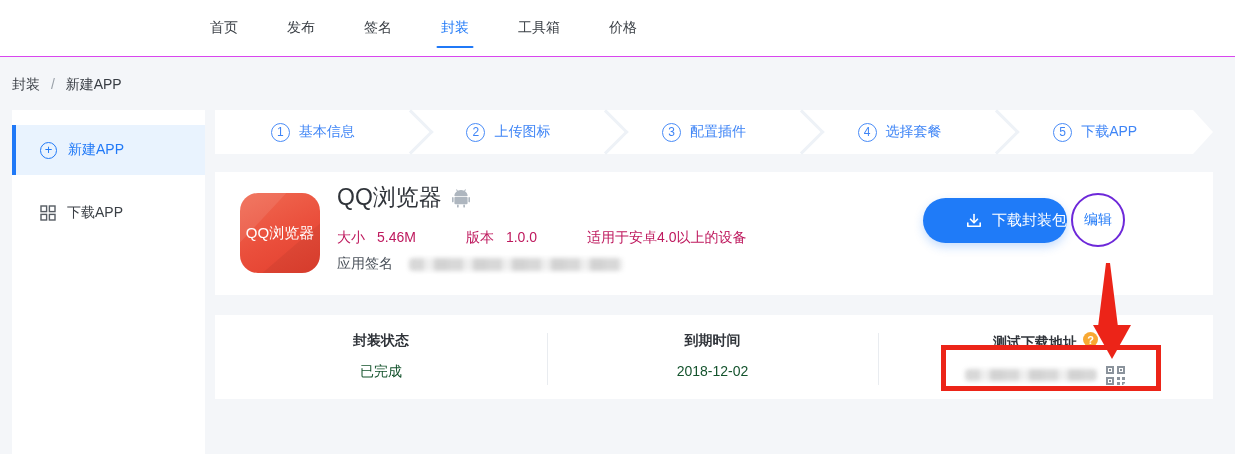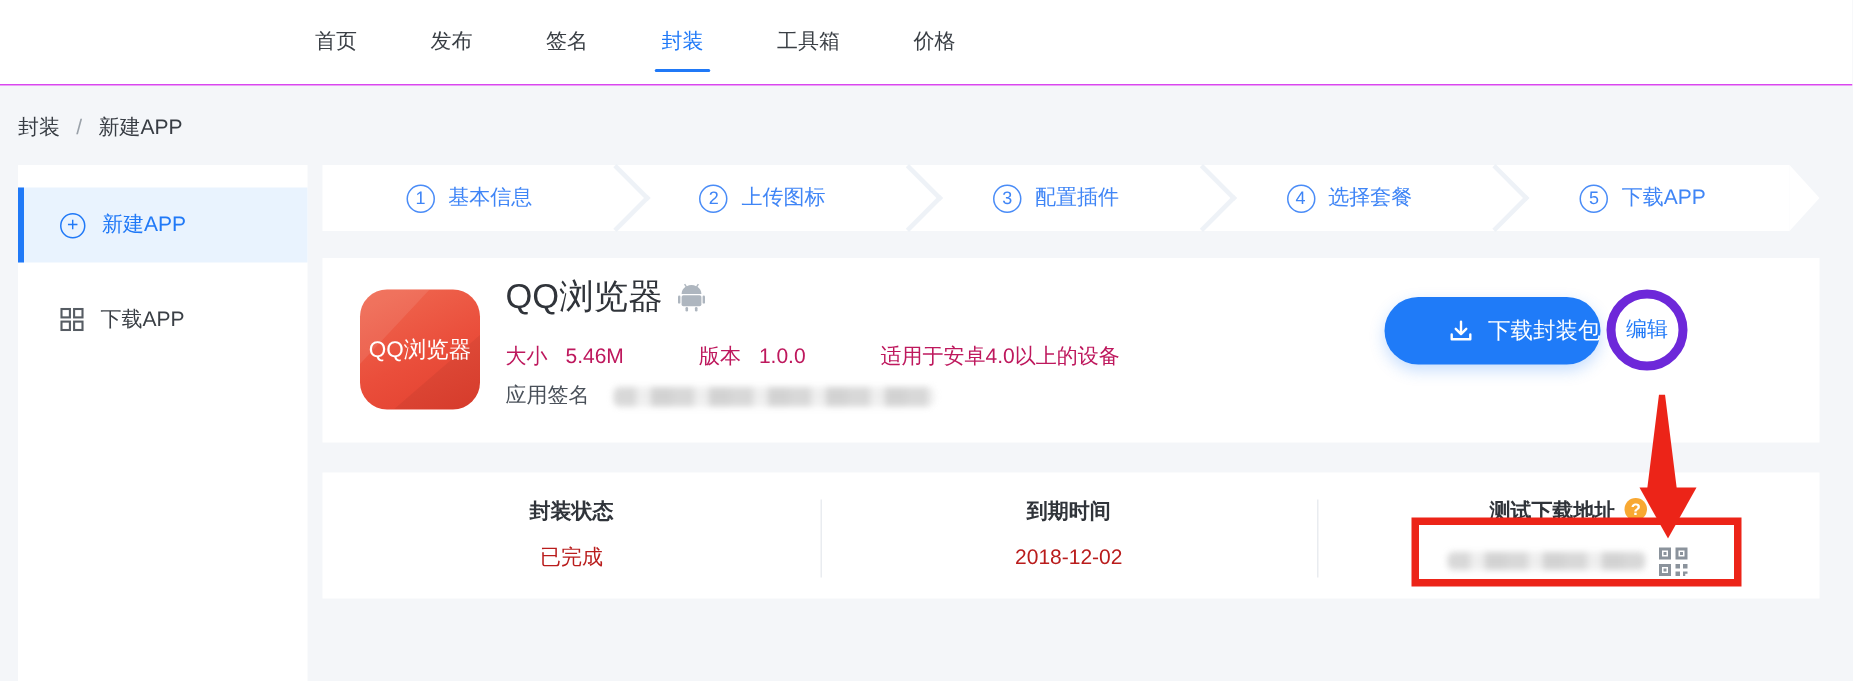--- a/index.html
+++ b/index.html
@@ -71,32 +71,32 @@
     filter:blur(2px); opacity:.75; border-radius:4px; }
   .masked.sig { width:214px; height:13px; }
   .masked.url { width:132px; height:12px; }
 
   .btn-download { position:absolute; left:708px; top:26px; width:144px; height:45px; border:none;
     border-radius:23px; background:#1f7bf8; color:#fff; font-size:15px; display:flex;
     align-items:center; justify-content:flex-end; gap:10px; cursor:pointer;
     box-shadow:0 4px 10px rgba(31,123,248,.25); font-family:inherit; }
   .btn-circle { position:absolute; top:21px; width:54px; height:54px; border-radius:50%;
     background:#fff; font-size:14px; cursor:pointer; font-family:inherit; }
-  .btn-edit { left:856px; border:6px solid #6d28d9; color:#2079f7; }
+  .btn-edit { left:856px; border:2px solid #6d28d9; color:#2079f7; }
   .btn-renew { left:919px; border:1px solid #f2827c; color:#f05a52; }
 
   
   .status-card { position:absolute; left:0; top:205px; width:998px; height:84px; background:#fff;
     display:flex; }
   .scol { position:relative; height:100%; padding-top:17px; text-align:center; }
   .scol.c1 { width:332px; } .scol.c2 { width:331px; } .scol.c3 { width:335px; }
   .scol + .scol::before { content:''; position:absolute; left:0; top:18px; bottom:14px; width:1px;
     background:#e9ecf0; }
   .col-title { font-size:14px; font-weight:bold; color:#30343a; }
-  .col-value { margin-top:13px; font-size:14px; color:#b91c1c; }
+  .col-value { margin-top:13px; font-size:14px; color:#14532d; }
   .help-badge { display:inline-flex; align-items:center; justify-content:center; width:15px;
     height:15px; border-radius:50%; background:#f8a832; color:#fff; font-size:11px; font-weight:bold;
     margin-left:6px; vertical-align:3px; cursor:pointer; }
   .url-value { display:inline-flex; align-items:center; gap:8px; }
 
   
   .red-box { position:absolute; left:941px; top:345px; width:220px; height:46px;
     border:5px solid #ec2418; z-index:40; pointer-events:none; }
   .red-arrow { position:absolute; left:1086px; top:263px; z-index:41; pointer-events:none; }
 

